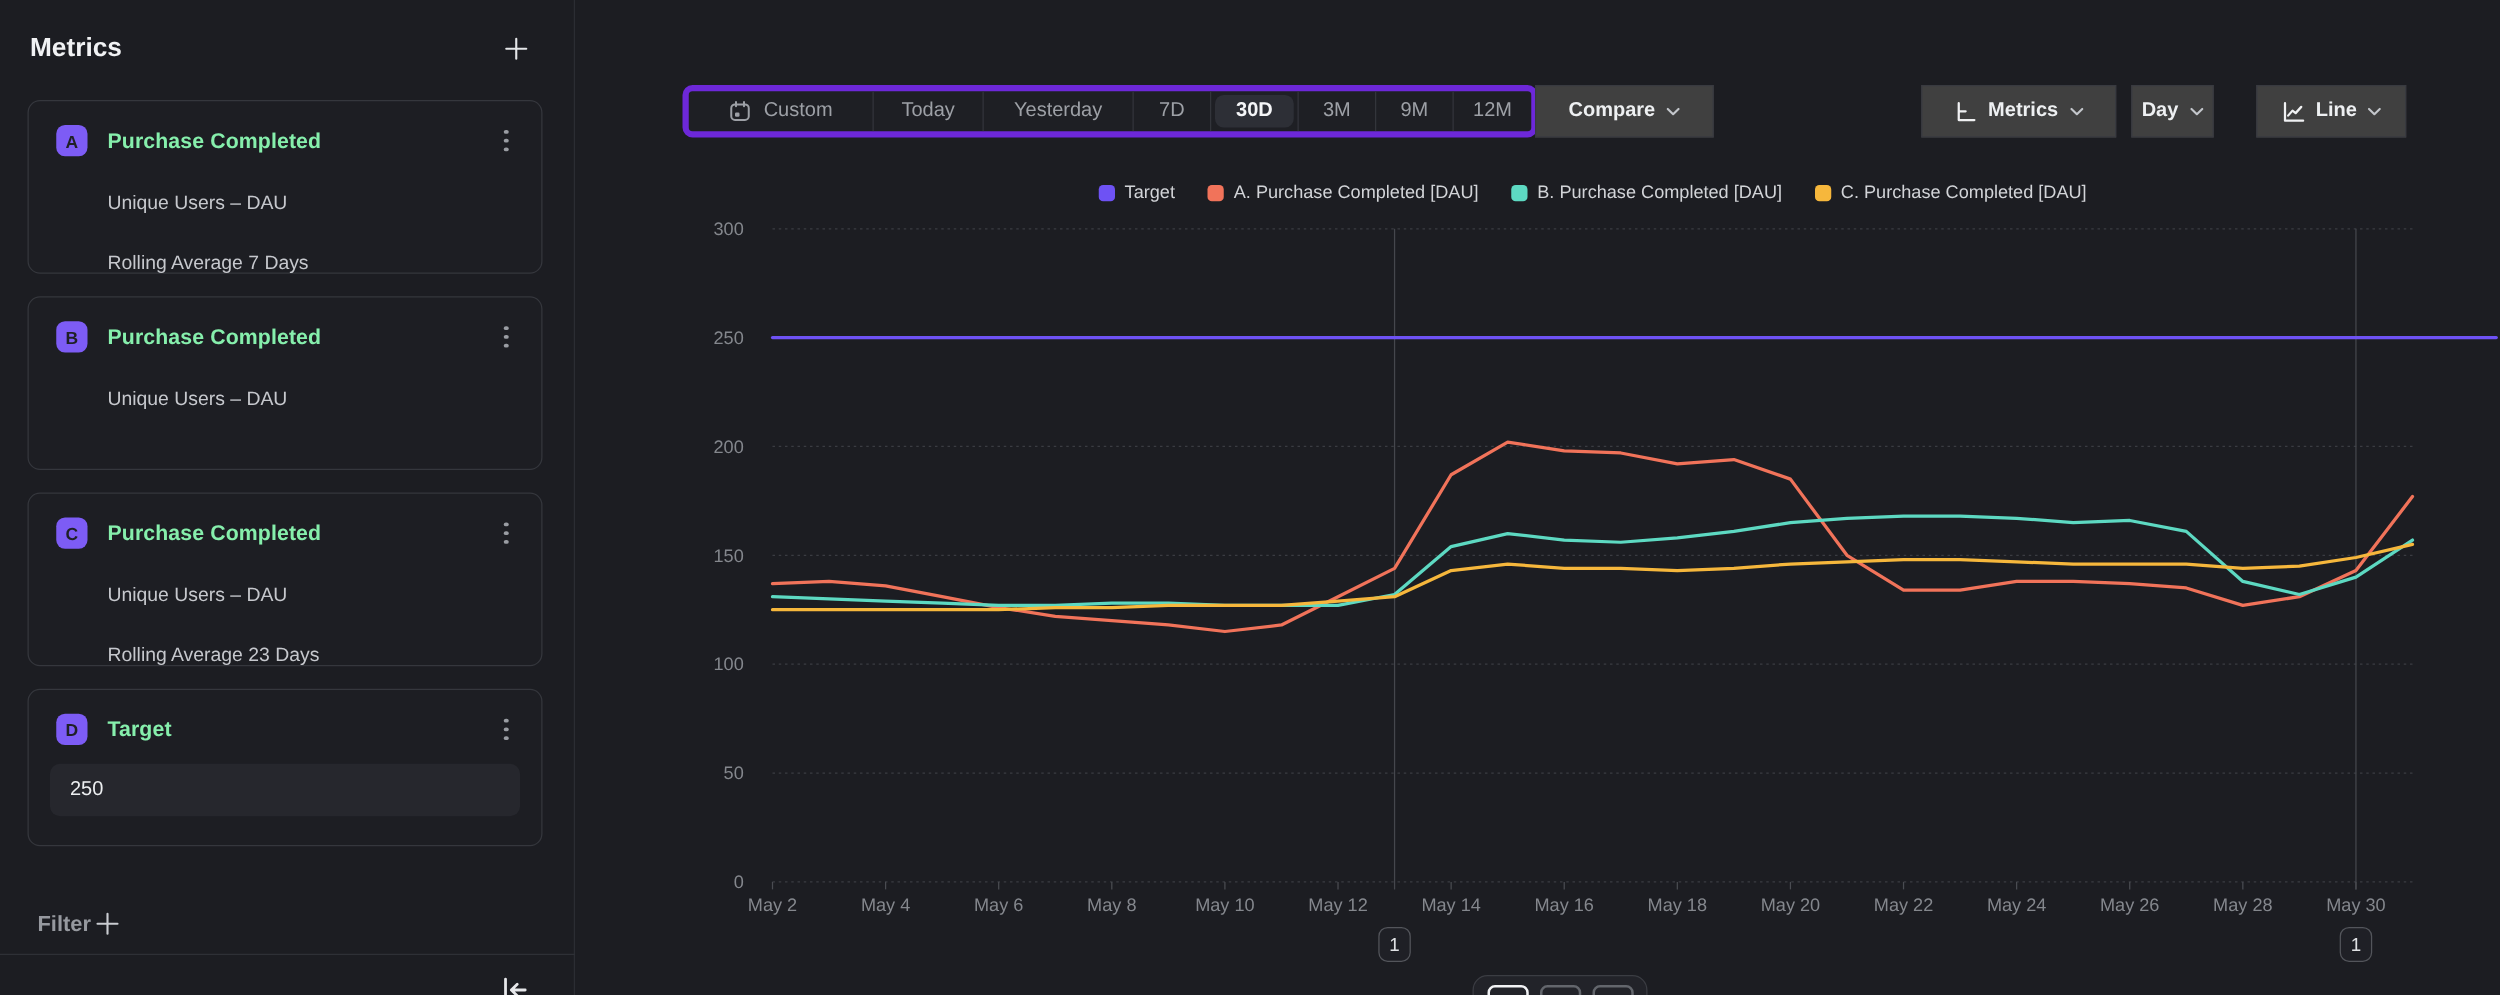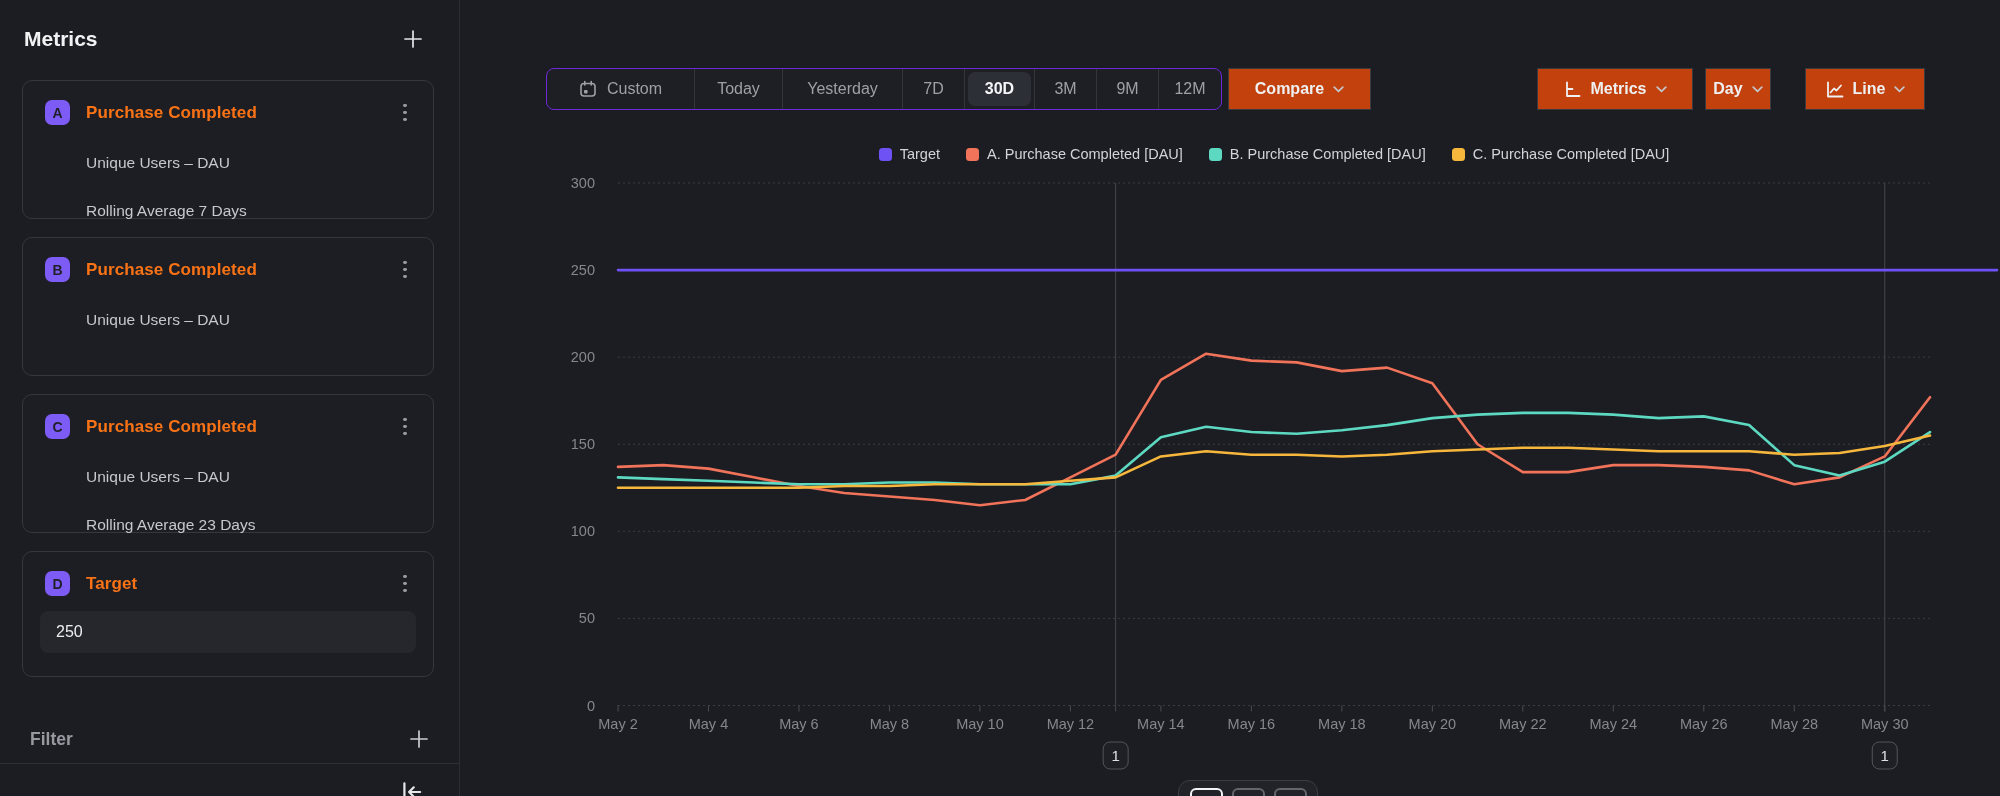--- a/index.html
+++ b/index.html
@@ -12,37 +12,37 @@
   .sidebar{position:absolute;left:0;top:0;width:460px;height:796px;border-right:1px solid #2b2d33;box-sizing:border-box;background:#1c1d22}
   .sidebar-header{position:absolute;left:24px;width:402px;top:26px;display:flex;justify-content:space-between;align-items:center}
   .sidebar-title{font-size:21px;font-weight:700;color:#f1f2f4}
   .icon-btn{width:26px;height:26px;display:flex;align-items:center;justify-content:center;cursor:pointer}
   .cards{position:absolute;left:22px;width:412px;top:80px;display:flex;flex-direction:column;gap:18px}
   .card{border:1px solid #35373d;border-radius:10px;background:#1d1e23;padding:19px 21px 0 22px;box-sizing:border-box}
   .metric-card{height:139px}
   .target-card{height:126px}
   .card-head{display:flex;align-items:center;height:25px}
   .badge{width:25px;height:25px;border-radius:7px;background:#7d5cf5;color:#1f2026;font-size:14px;font-weight:700;display:flex;align-items:center;justify-content:center;flex:none}
-  .card-title{margin-left:16px;font-size:17px;font-weight:700;color:#f97316;flex:1;letter-spacing:.1px}
+  .card-title{margin-left:16px;font-size:17px;font-weight:700;color:#86efac;flex:1;letter-spacing:.1px}
   .kebab{width:14px;height:22px;display:flex;flex-direction:column;align-items:center;justify-content:center;cursor:pointer}
   .kebab i{width:3.5px;height:3.5px;border-radius:50%;background:#9a9da3;display:block;margin:2.2px 0}
   .card-sub{margin:28px 0 0 41px;font-size:15.5px;line-height:20px;color:#c6c8cd}
   .target-input{display:block;margin:15px 0 0 -5px;width:376px;height:42px;background:#26272d;border:none;border-radius:8px;color:#eceef0;font-size:16px;padding:0 16px;box-sizing:border-box;font-family:inherit;outline:none}
-  .filter-row{position:absolute;left:30px;width:402px;top:726px;display:flex;justify-content:space-between;align-items:center}
+  .filter-row{position:absolute;left:30px;width:402px;top:726px;display:flex;justify-content:flex-start;align-items:center}
   .filter-label{font-size:17.5px;font-weight:700;color:#96999f}
   .sidebar-divider{position:absolute;left:0;top:763px;width:460px;height:1px;background:#2e3036}
   .collapse-btn{position:absolute;left:398px;top:778px;width:28px;height:28px;cursor:pointer}
   
-  .range-group{position:absolute;left:546px;top:68px;height:42px;display:flex;border:1px solid #6d28d9;border-radius:8px;background:#1e1f24;box-sizing:border-box;overflow:hidden}
+  .range-group{position:absolute;left:546px;top:68px;height:42px;display:flex;border:5px solid #6d28d9;border-radius:8px;background:#1e1f24;box-sizing:border-box;overflow:hidden}
   .seg{position:relative;display:flex;align-items:center;justify-content:center;gap:10px;font-size:16px;color:#9da0a6;cursor:pointer;box-sizing:border-box}
   .seg:not(:last-child){border-right:1px solid #33353b}
   .seg .seg-label{position:relative;z-index:1;display:flex;align-items:center;gap:10px}
   .seg.selected{color:#f4f5f7;font-weight:700}
   .seg.selected::before{content:"";position:absolute;inset:3px;background:#2d2f36;border-radius:7px}
-  .btn{position:absolute;top:68px;height:42px;border:1px solid #383a40;border-radius:0;background:#c2410c;display:flex;align-items:center;justify-content:center;gap:9px;font-size:16px;font-weight:700;color:#eef0f2;cursor:pointer;box-sizing:border-box}
+  .btn{position:absolute;top:68px;height:42px;border:1px solid #383a40;border-radius:0;background:#404040;display:flex;align-items:center;justify-content:center;gap:9px;font-size:16px;font-weight:700;color:#eef0f2;cursor:pointer;box-sizing:border-box}
   
   .legend{position:absolute;left:618px;width:1312px;top:146px;display:flex;justify-content:center;align-items:center;gap:26px}
   .legend-item{display:flex;align-items:center;gap:8px;cursor:pointer}
   .legend-swatch{width:13px;height:13px;border-radius:3.5px;flex:none}
   .legend-label{font-size:14.5px;color:#d2d4d8}
   #chart-svg{position:absolute;left:460px;top:130px}
   
   .view-switch{position:absolute;left:1178px;top:780px;width:140px;height:44px;border:1px solid #3b3d43;border-radius:12px;background:#222329;display:flex;align-items:flex-start;justify-content:center;gap:9px;padding-top:7px;box-sizing:border-box}
   .view-opt{width:33px;height:24px;border:2px solid #63666c;border-radius:6px;box-sizing:border-box;cursor:pointer}
   .view-opt.selected{border-color:#f2f3f5}

